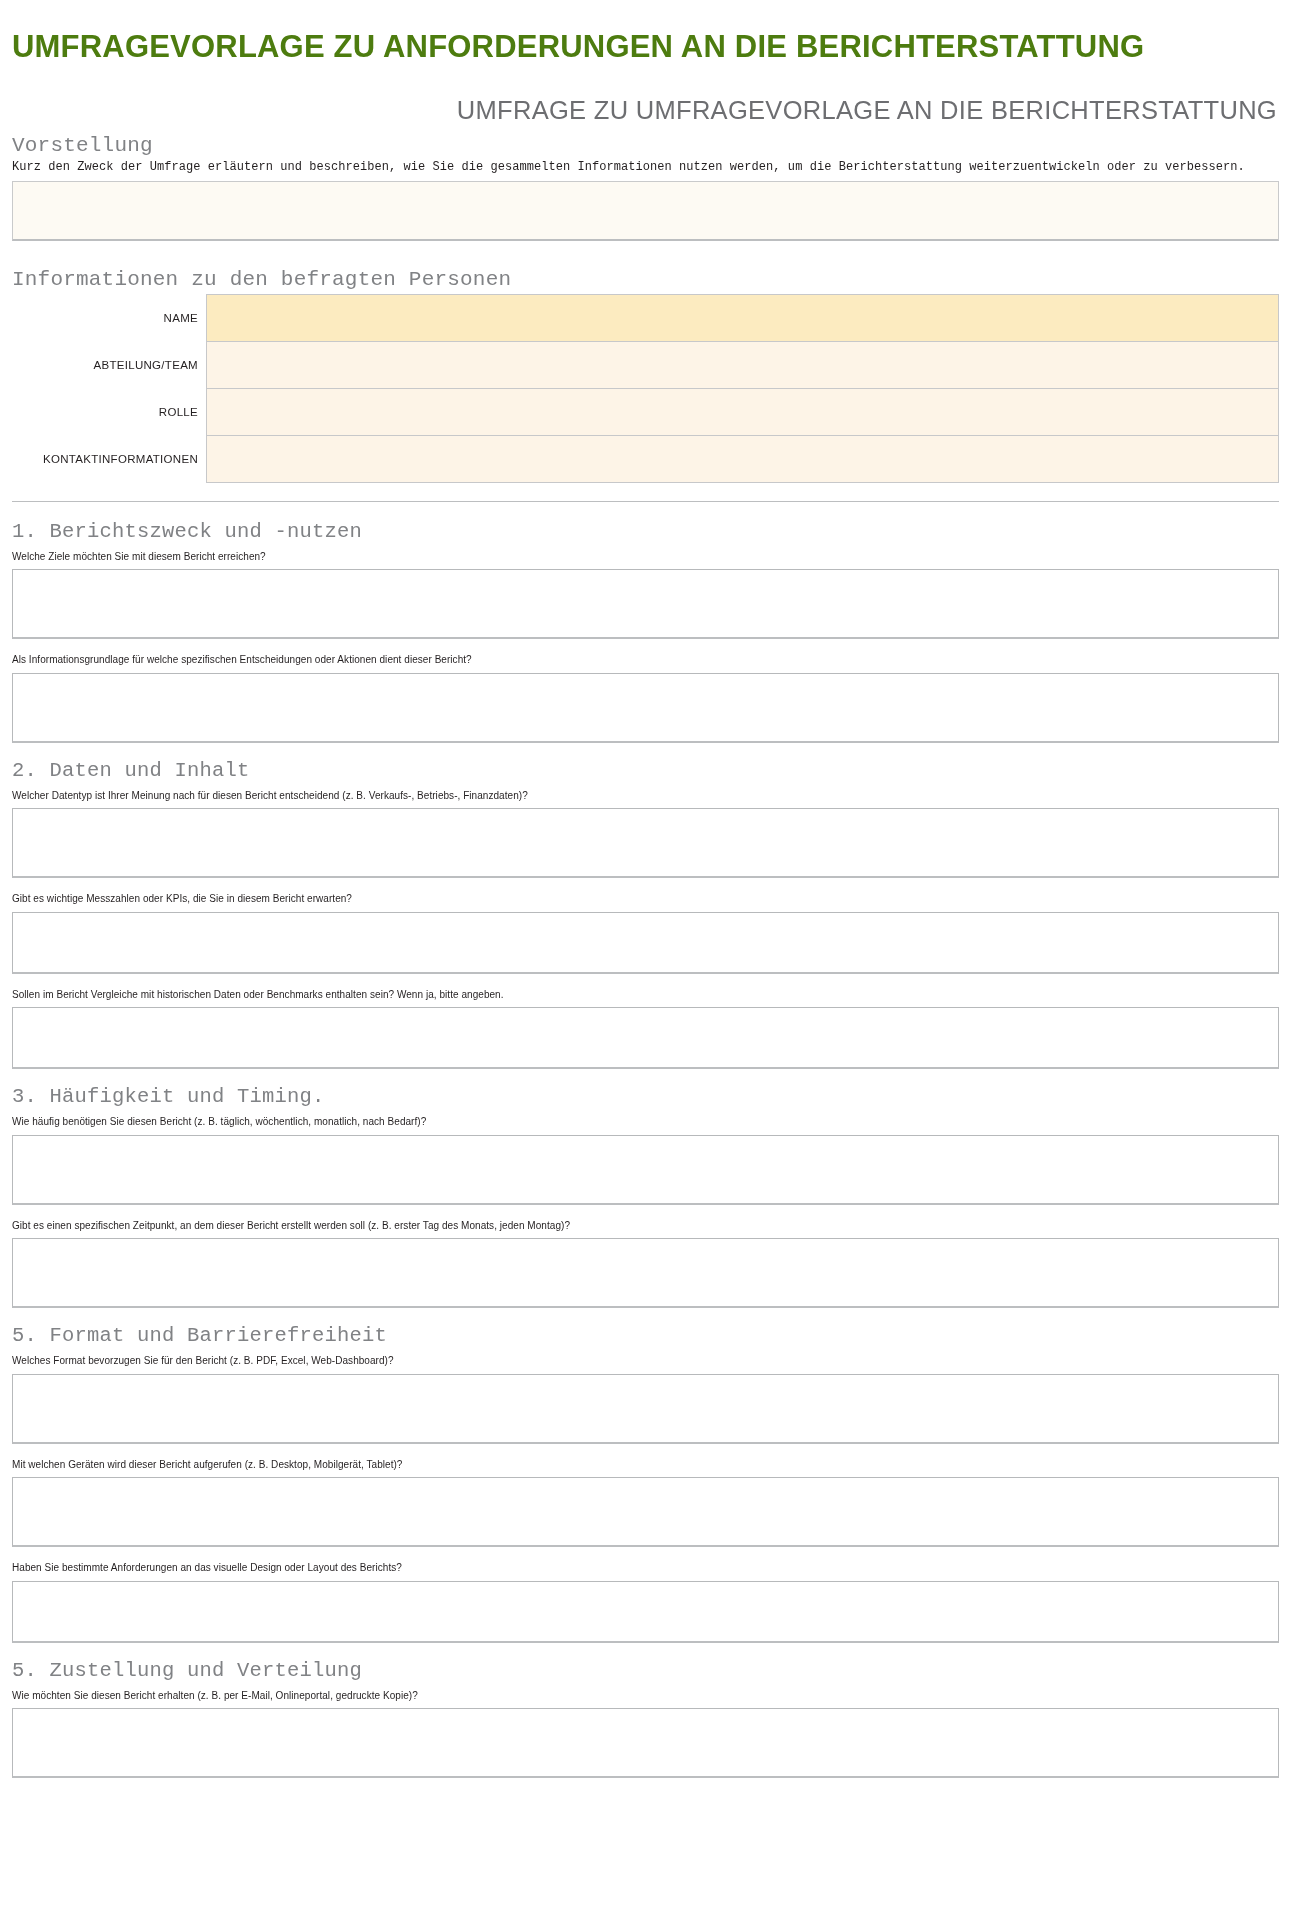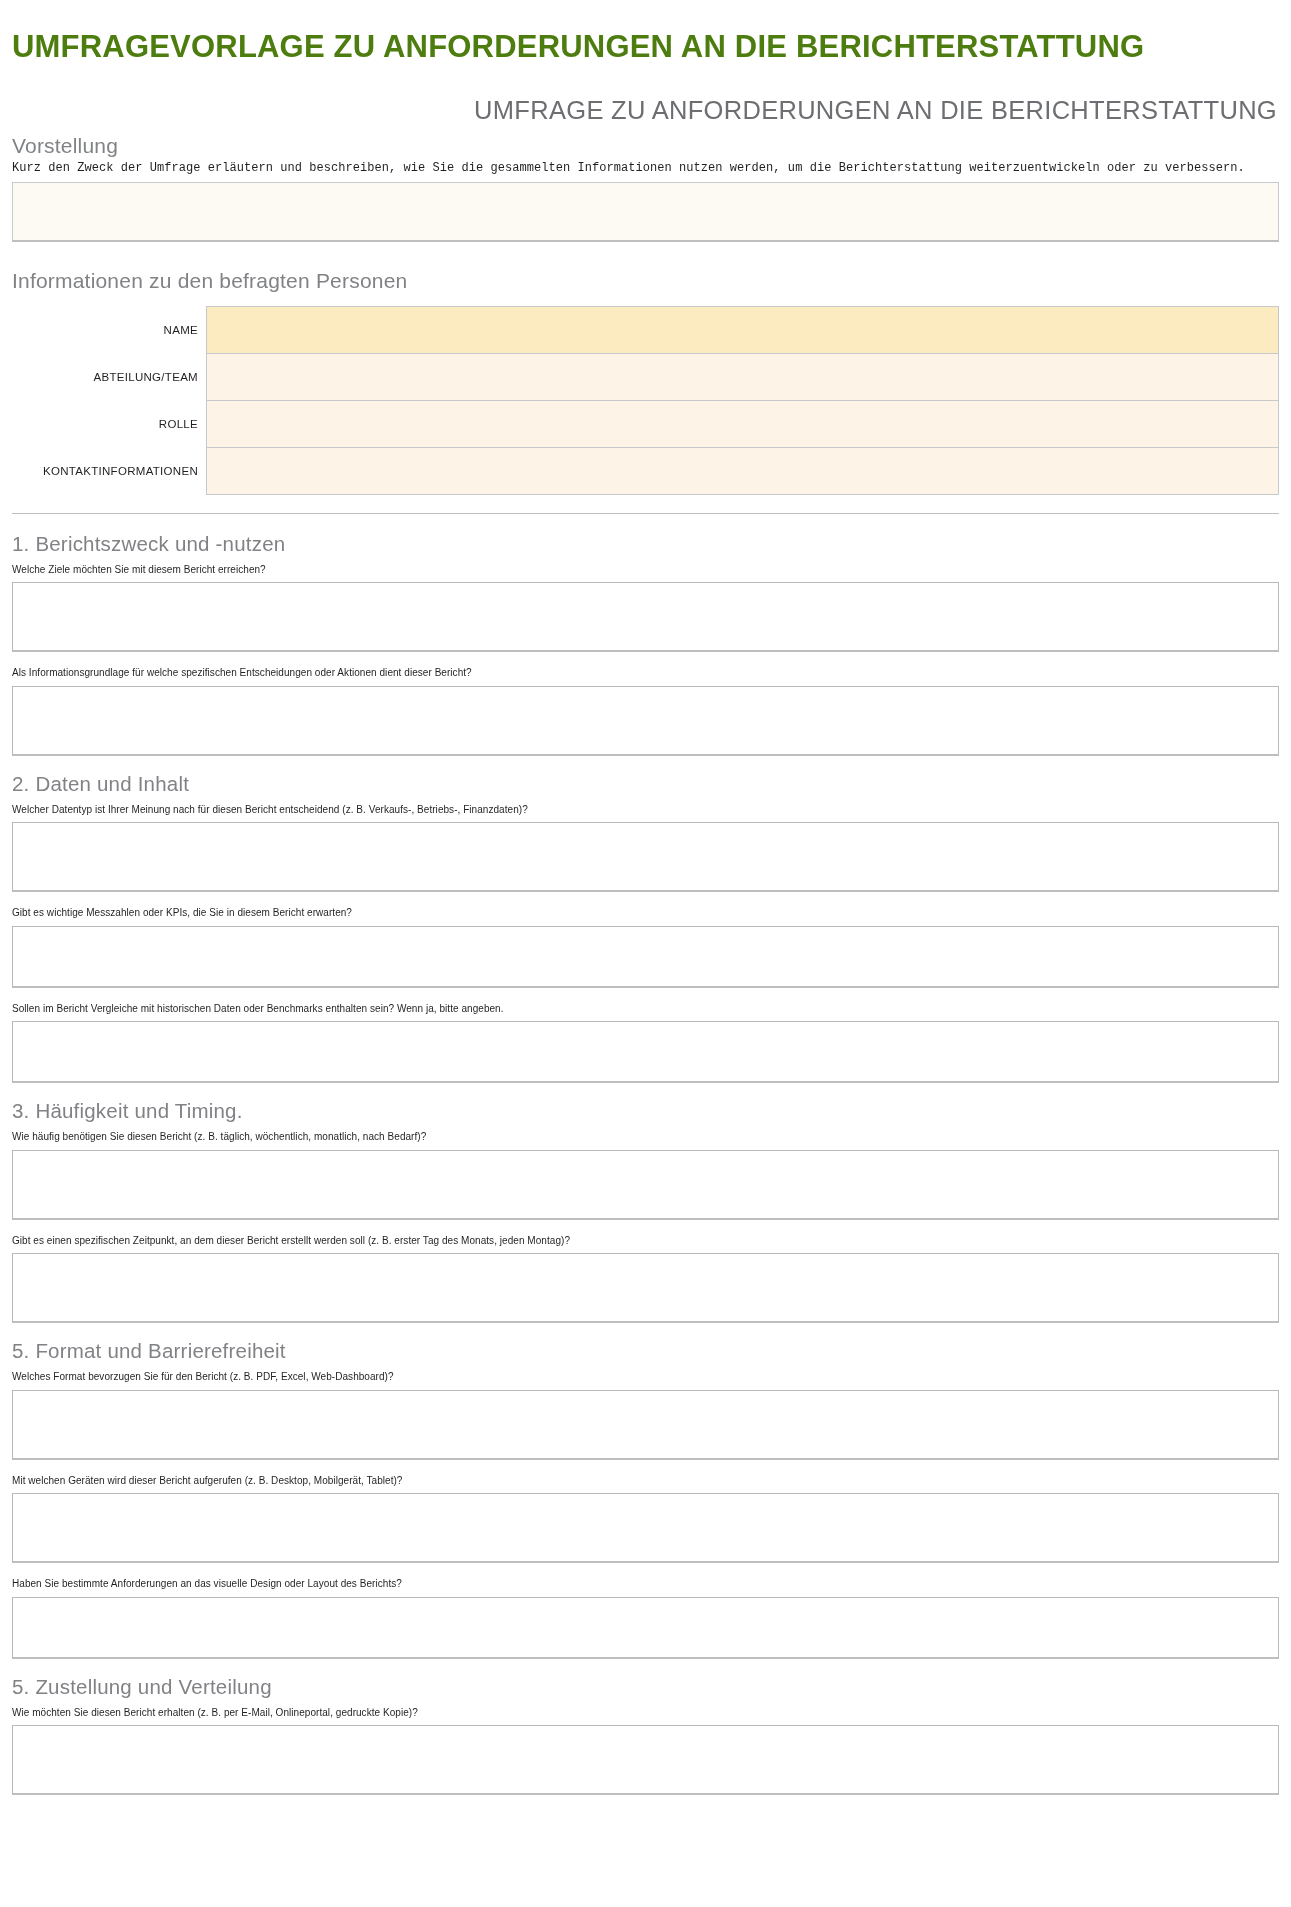--- a/index.html
+++ b/index.html
@@ -42,20 +42,21 @@
     white-space: nowrap;
   }
   
   .sec-head {
     font-size: 21px;
     color: #808285;
     font-weight: normal;
     letter-spacing: 0.2px;
     padding-top: 9px;
     padding-bottom: 2px;
+    font-family: Liberation Mono, monospace;
   }
   .sec-head.num {
     font-size: 20.5px;
     padding-top: 16px;
     padding-bottom: 5px;
   }
   
   .intro-text {
     font-size: 12px;
     color: #231f20;
@@ -96,21 +97,21 @@
     border-top: 1px solid #bcbec0;
     margin-top: 18px;
     margin-bottom: 2px;
     height: 0;
   }
   
   .resp-table {
     width: 100%;
     border-collapse: collapse;
     table-layout: fixed;
-    margin-top: 11px;
+    margin-top: 1px;
   }
   .resp-table td.lbl {
     width: 185px;
     text-align: right;
     vertical-align: middle;
     font-size: 11.5px;
     color: #231f20;
     letter-spacing: 0.3px;
     padding-right: 8px;
     border: none;
@@ -123,21 +124,21 @@
   .resp-table tr.row-name td.fld { background: #fcebc0; }
   .resp-table tr.row-alt td.fld  { background: #fdf4e7; }
 </style>
 </head>
 <body>
 
 <div class="page">
 
   <h1 class="doc-title">UMFRAGEVORLAGE ZU ANFORDERUNGEN AN DIE BERICHTERSTATTUNG</h1>
 
-  <div class="doc-subtitle">UMFRAGE ZU ANFORDERUNGEN AN DIE BERICHTERSTATTUNG</div>
+  <div class="doc-subtitle">UMFRAGE ZU UMFRAGEVORLAGE AN DIE BERICHTERSTATTUNG</div>
 
   <div class="sec-head">Vorstellung</div>
 
   <div class="intro-text">Kurz den Zweck der Umfrage erläutern und beschreiben, wie Sie die gesammelten Informationen nutzen werden, um die Berichterstattung weiterzuentwickeln oder zu verbessern.</div>
 
   <div class="intro-box"></div>
 
   <div class="gap"></div>
 
   <div class="sec-head">Informationen zu den befragten Personen</div>

